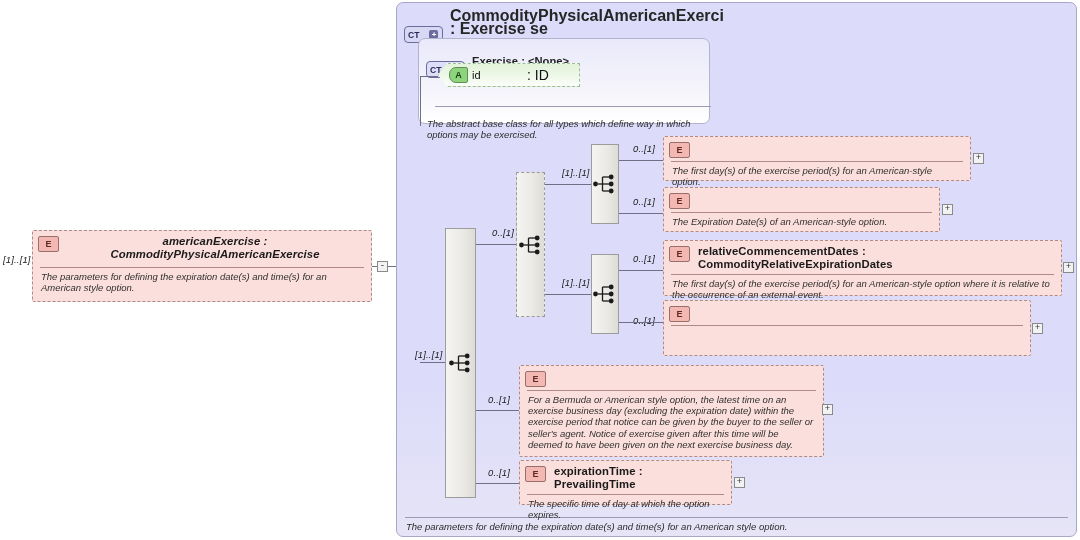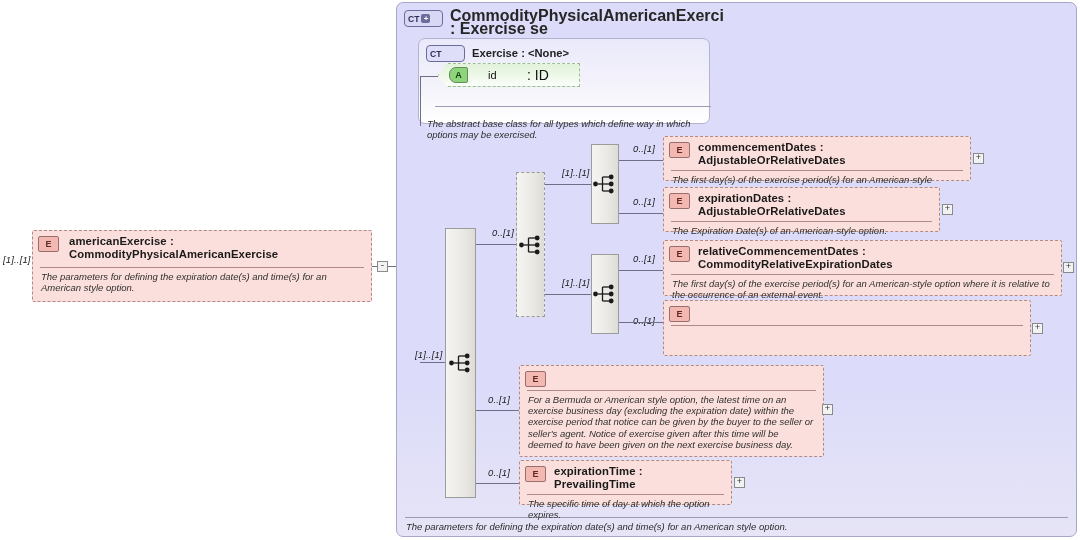--- a/index.html
+++ b/index.html
@@ -49,23 +49,23 @@
   }
   .ctbox>.ct-hdr{display:flex;align-items:flex-start;padding:6px 8px 0 7px;}
   .ctlabel{
     font-size:16px;font-weight:bold;color:#262626;
     margin-left:7px;line-height:13.2px;max-width:255px;
   }
   .ctchip{
     height:15px;min-width:31px;padding:0 3px;
     border:1px solid #6b6b9c;border-radius:4px;
     background:#d8d8f4;
-    display:flex;align-items:center;gap:2px;
+    display:flex;align-items:center;gap:10px;
     font-size:8.6px;font-weight:bold;color:#2b2b55;
-    margin-top:1px;
+    margin-top:17px;
   }
   .ctchip .plusico{
     width:9px;height:9px;border-radius:2px;background:#6b6b9c;
     color:#fff;font-size:8px;line-height:8px;
     display:flex;align-items:center;justify-content:center;font-weight:bold;
   }
 
   
   .innerct{
     background:linear-gradient(180deg,#e9e9fb 0%,#f5f4fb 60%,#ffffff 100%);
@@ -83,21 +83,21 @@
     border:1px dashed #9bbf94;
     display:flex;align-items:center;
     padding-left:10px;
     clip-path:polygon(0 50%, 9px 0, 100% 0, 100% 100%, 9px 100%);
   }
   .abadge{
     width:17px;height:14px;border:1px solid #5f8f55;border-radius:7px 2px 2px 7px;
     background:#8ed47d;font-size:9px;font-weight:bold;color:#17400f;
     display:flex;align-items:center;justify-content:center;
   }
-  .aname{font-size:11px;color:#111;margin-left:20px;}
+  .aname{font-size:11px;color:#111;margin-left:4px;}
   .atype{font-size:14px;color:#111;position:absolute;left:88px;}
 
   
   .seqbar{
     background:linear-gradient(90deg,#f4f4f2 0%,#eceae6 55%,#dedcd6 100%);
     border:1px solid #9c9c9c;
     display:flex;align-items:center;justify-content:center;
   }
   .seqbar.opt{border:1px dashed #9a9a9a;}
 
@@ -127,21 +127,21 @@
 </head>
 <body>
 
 <div class="canvas">
 
   <div class="card abs" style="left:3px;top:254px;">[1]..[1]</div>
 
   <div class="ebox abs" style="left:32px;top:230px;width:340px;height:72px;">
     <div class="hdr">
       <div class="badge">E</div>
-      <div class="ename" style="margin-left:10px;text-align:left;width:292px;">americanExercise : CommodityPhysicalAmericanExercise</div>
+      <div class="ename" style="margin-left:10px;text-align:center;width:292px;font-style:italic;">americanExercise : CommodityPhysicalAmericanExercise</div>
     </div>
     <div class="sep" style="margin-top:3px;"></div>
     <div class="doc">The parameters for defining the expiration date(s) and time(s) for an American style option.</div>
   </div>
 
   <div class="abs ln lnh" style="left:372px;top:266px;width:5px;"></div>
   <div class="plusbtn abs" style="left:377px;top:261px;">-</div>
   <div class="abs ln lnh" style="left:388px;top:266px;width:10px;"></div>
 
   <div class="ctbox abs" style="left:396px;top:2px;width:681px;height:535px;">
@@ -246,33 +246,31 @@
       <circle cx="18.2" cy="10" r="2.4" fill="#1a1a1a"></circle>
       <circle cx="18.2" cy="17" r="2.4" fill="#1a1a1a"></circle>
     </svg>
   </div>
 
   <div class="card abs" style="left:633px;top:143px;">0..[1]</div>
   <div class="abs ln lnh" style="left:619px;top:160px;width:44px;"></div>
   <div class="ebox abs" style="left:663px;top:136px;width:308px;height:45px;">
     <div class="hdr">
       <div class="badge">E</div>
-      <div class="ename">commencementDates : AdjustableOrRelativeDates</div>
     </div>
     <div class="sep"></div>
     <div class="doc">The first day(s) of the exercise period(s) for an American-style option.</div>
   </div>
   <div class="plusbtn abs" style="left:973px;top:153px;">+</div>
 
   <div class="card abs" style="left:633px;top:196px;">0..[1]</div>
   <div class="abs ln lnh" style="left:619px;top:213px;width:44px;"></div>
   <div class="ebox abs" style="left:663px;top:187px;width:277px;height:45px;">
     <div class="hdr">
       <div class="badge">E</div>
-      <div class="ename">expirationDates : AdjustableOrRelativeDates</div>
     </div>
     <div class="sep"></div>
     <div class="doc">The Expiration Date(s) of an American-style option.</div>
   </div>
   <div class="plusbtn abs" style="left:942px;top:204px;">+</div>
 
   <div class="card abs" style="left:633px;top:253px;">0..[1]</div>
   <div class="abs ln lnh" style="left:619px;top:270px;width:44px;"></div>
   <div class="ebox abs" style="left:663px;top:240px;width:399px;height:56px;">
     <div class="hdr">

